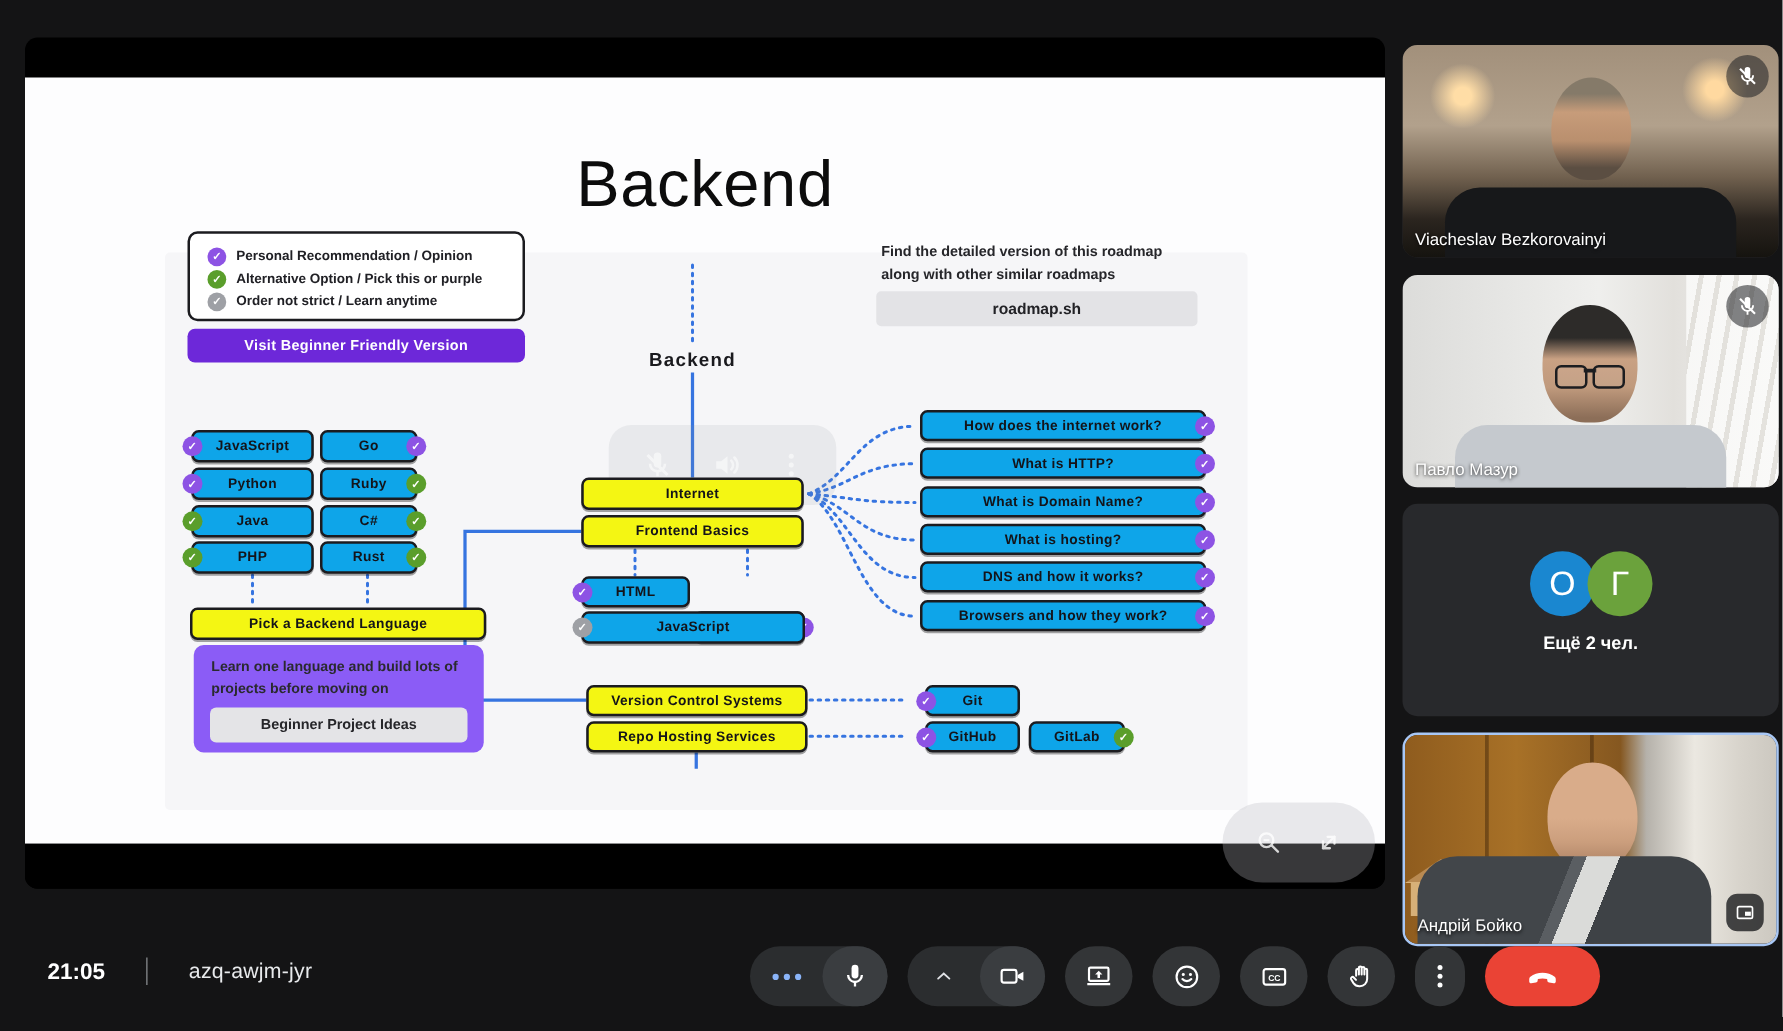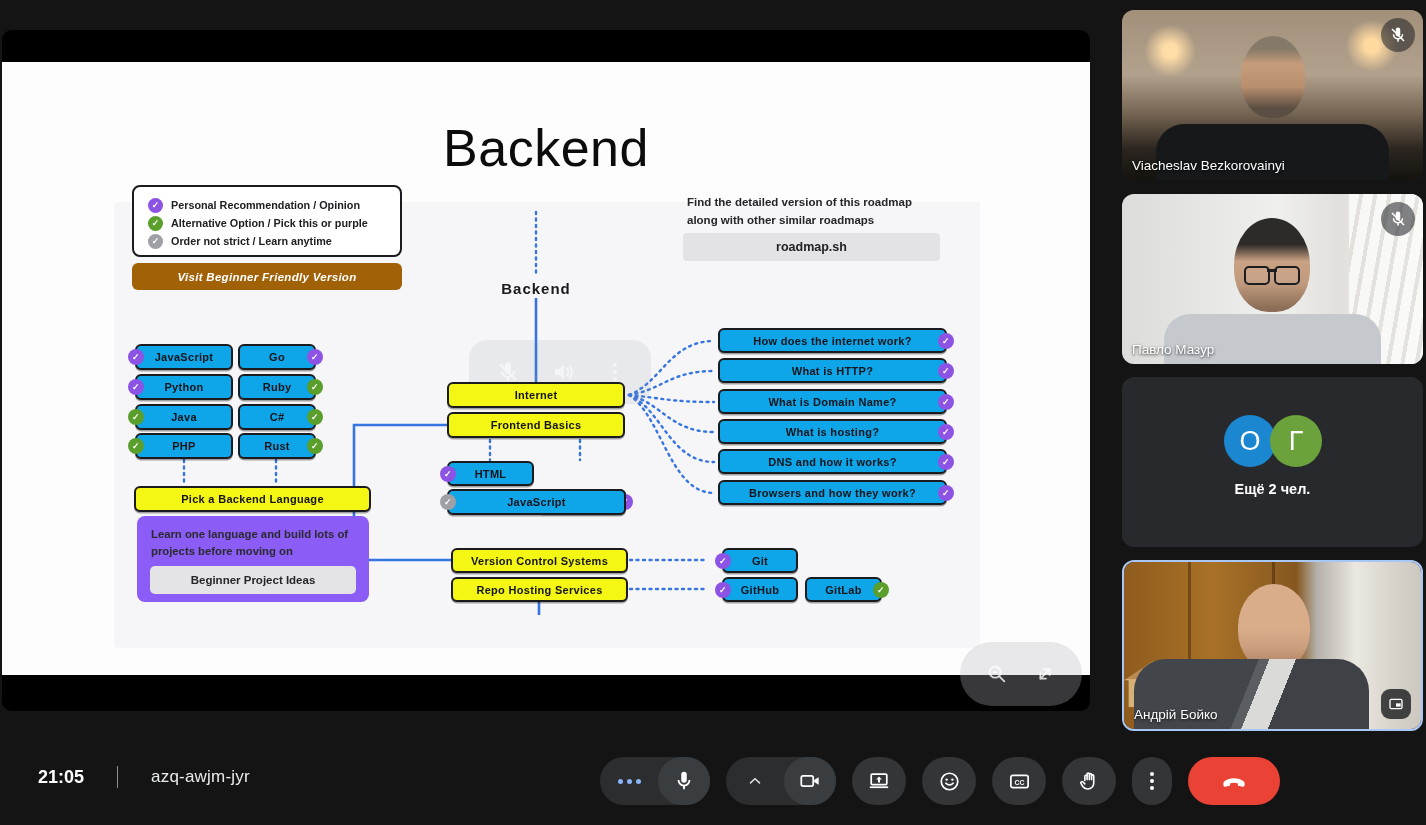--- a/index.html
+++ b/index.html
@@ -2,21 +2,21 @@
 <html><head>
 <meta charset="utf-8">
 <style>
   html,body{margin:0;padding:0;}
   body{
     width:1426px;height:825px;position:relative;overflow:hidden;
     background:#141415;font-family:"Liberation Sans",sans-serif;
     -webkit-font-smoothing:antialiased;
   }
   
-  .share{position:absolute;left:2px;top:30px;width:1088px;height:681px;
+  .share{position:absolute;left:20px;top:30px;width:1088px;height:681px;
     border-radius:10px;overflow:hidden;background:#000;}
   .slide{position:absolute;left:0;top:32px;width:1088px;height:613px;background:#fdfdfe;}
   .slide-title{position:absolute;left:0;top:56px;width:1088px;text-align:center;
     font-size:52px;color:#0c0c0c;letter-spacing:0.5px;}
   .roadmap-bg{position:absolute;left:112px;top:140px;width:866px;height:446px;
     background:#f6f6f8;border-radius:4px;}
   svg.connectors{position:absolute;left:0;top:0;width:1088px;height:681px;pointer-events:none;}
   .ln{stroke:#3674e0;fill:none;}
   .solid{stroke-width:2.6px;}
   .dot{stroke-width:2.4px;stroke-dasharray:2 4.5;stroke-linecap:round;}
@@ -33,23 +33,23 @@
   .purple{background:#8d53e4;}
   .green{background:#5a9e2b;}
   .gray{background:#9ea0a5;}
   .ck-left{left:-9px;top:50%;transform:translateY(-50%);}
   .ck-right{right:-9px;top:50%;transform:translateY(-50%);}
   .legend{position:absolute;left:130px;top:155px;width:270px;height:72px;background:#fff;
     border:2px solid #1b1b1f;border-radius:8px;padding:9px 0 0 14px;box-sizing:border-box;z-index:2;}
   .legend-row{display:flex;align-items:center;gap:8px;height:18px;}
   .legend-check{position:static;transform:none;width:15px;height:15px;flex:0 0 15px;}
   .legend-label{font-size:10.8px;font-weight:700;color:#202025;text-align:center;}
-  .visit-btn{position:absolute;left:130px;top:233px;width:270px;height:27px;background:#a16207;
+  .visit-btn{position:absolute;left:130px;top:233px;width:270px;height:27px;background:#6d28d9;
     border-radius:6px;color:#fff;font-size:11.5px;font-weight:700;display:flex;
-    align-items:center;justify-content:center;letter-spacing:0.3px;z-index:2;font-style:italic;}
+    align-items:center;justify-content:center;letter-spacing:0.3px;z-index:2;}
   .find-note{position:absolute;left:685px;top:163px;width:270px;font-size:11.5px;
     font-weight:700;color:#26262a;line-height:18px;z-index:2;}
   .roadmap-btn{position:absolute;left:681px;top:203px;width:257px;height:28px;background:#e3e3e6;
     border-radius:4px;display:flex;align-items:center;justify-content:center;
     font-size:12.5px;font-weight:700;color:#222226;z-index:2;}
   .center-label{position:absolute;left:459px;top:250px;width:150px;text-align:center;
     font-size:15px;font-weight:700;letter-spacing:1px;color:#1a1a1e;z-index:2;}
   .learn-card{position:absolute;left:135px;top:486px;width:232px;height:86px;background:#8b5cf6;
     border-radius:8px;z-index:2;}
   .learn-text{position:absolute;left:14px;top:10px;width:212px;font-size:11.3px;
@@ -61,21 +61,21 @@
     background:rgba(140,145,158,0.13);z-index:1;display:flex;align-items:center;
     justify-content:space-around;padding:0 12px;}
   .ghost-pill svg{opacity:0.55;}
   .zoom-ghost{position:absolute;left:958px;top:612px;width:122px;height:64px;border-radius:32px;
     background:rgba(185,185,192,0.30);z-index:4;display:flex;align-items:center;
     justify-content:space-evenly;}
   .zoom-ghost svg{opacity:0.8;}
   .share-bottombar{position:absolute;left:0;top:645px;width:1088px;height:36px;background:#000;}
   
   .tile{position:absolute;left:1122px;width:301px;height:170px;border-radius:12px;
-    overflow:hidden;background:#28292c;box-sizing:border-box;}
+    overflow:hidden;background:#28292c;box-sizing:border-box;margin-top:26px;}
   .tile-active{border:2px solid #a8c7f5;height:171px;}
   .scene{position:absolute;inset:0;}
   .scene1{background:
     radial-gradient(circle at 16% 24%, #ffddA6 0 7px, rgba(255,221,166,0) 26px),
     radial-gradient(circle at 83% 21%, #ffd9a0 0 7px, rgba(255,217,160,0) 26px),
     linear-gradient(180deg,#a2907b 0%,#b2a18c 38%,#71614f 62%,#2b251f 82%,#15130f 100%);}
   .scene2{background:linear-gradient(90deg,#dcdcda 0%,#efefed 52%,#e2e0dc 72%,#f3f2f0 100%);}
   .scene4{background:linear-gradient(90deg,#8f5c1e 0%,#a87127 30%,#855720 58%,#b5b1aa 65%,#ebe8e1 78%,#d8d4cc 90%,#ccc8c0 100%);}
   .p-head{position:absolute;border-radius:50% 50% 45% 45%;}
   .head1{left:119px;top:26px;width:64px;height:82px;

